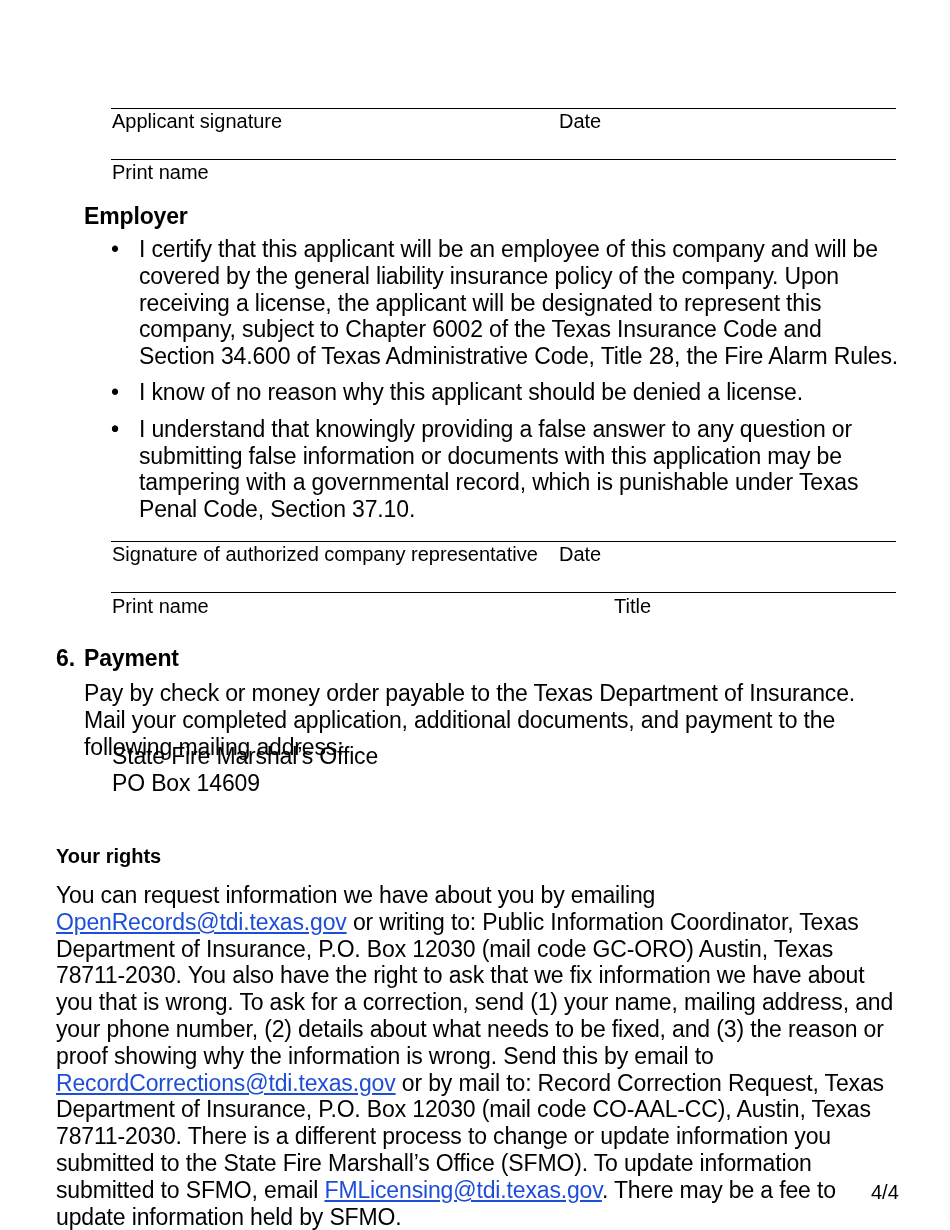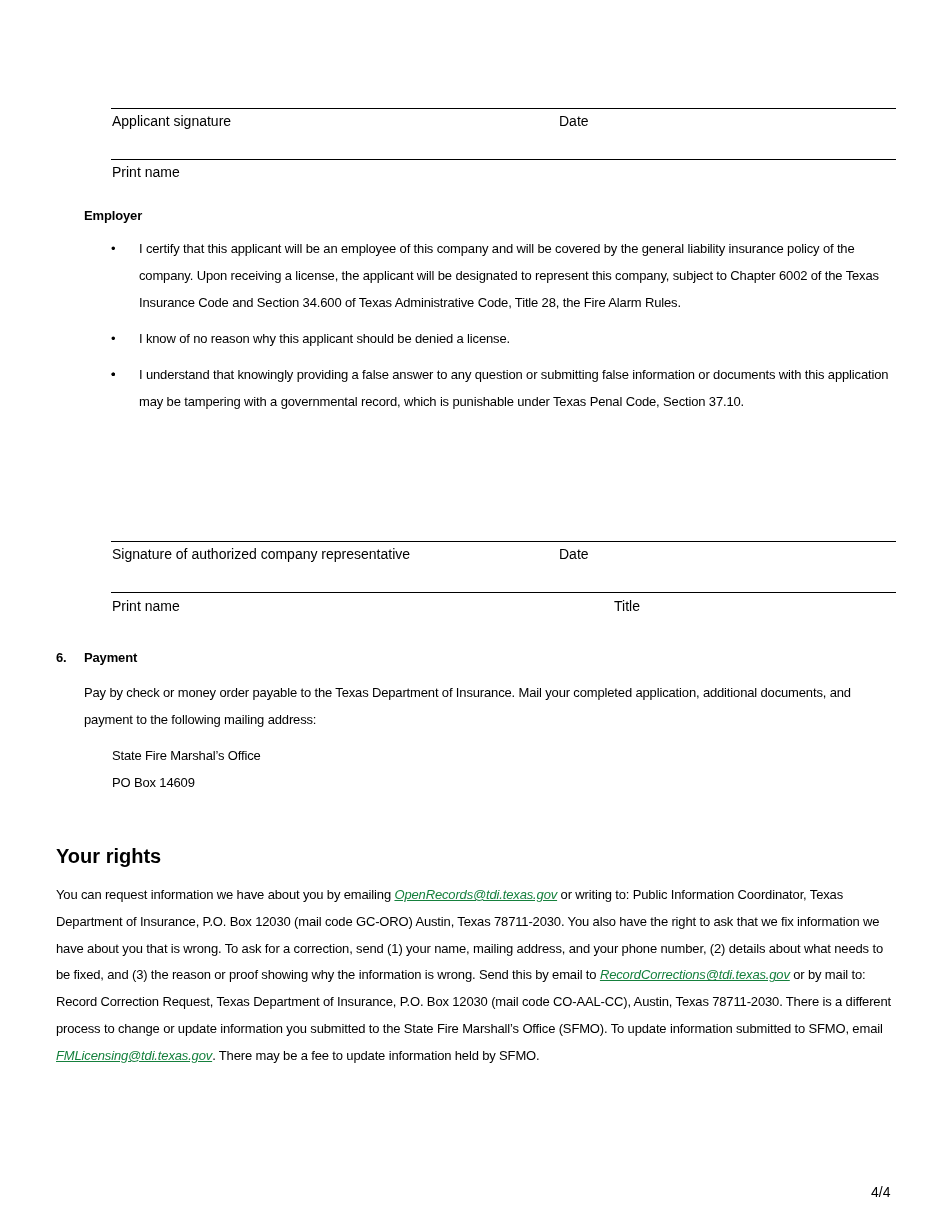--- a/index.html
+++ b/index.html
@@ -3,27 +3,27 @@
 <meta charset="utf-8">
 <style>
   html, body { margin: 0; padding: 0; background: #ffffff; }
   body {
     width: 950px; height: 1230px; position: relative; overflow: hidden;
     font-family: "Liberation Sans", "DejaVu Sans", sans-serif;
     color: #000000;
   }
   .abs { position: absolute; }
   .rule { position: absolute; height: 0; border-top: 1.3px solid #000; }
-  .small { font-size: 14px; line-height: 16px; }
-  .body-text { font-size: 13px; line-height: 26.8px; letter-spacing: -0.15px; }
+  .small { font-size: 20px; line-height: 16px; }
+  .body-text { font-size: 23px; line-height: 26.8px; letter-spacing: -0.15px; }
   .bold { font-weight: bold; }
   .bullet-list { position: absolute; left: 111px; width: 790px; margin: 0; padding: 0; list-style: none; }
   .bullet-list li { position: relative; padding-left: 28px; margin-bottom: 9.5px; }
   .bullet-dot { position: absolute; left: 0; top: 0; }
-  a.link { color: #15803d; text-decoration: underline; font-style: italic; }
+  a.link { color: #1d4ed8; text-decoration: underline; }
   h2.heading { margin: 0; font-size: 20px; font-weight: bold; }
 </style>
 </head>
 <body>
 
 <div class="rule" style="left:111px; top:108px; width:785px;"></div>
 <span class="abs small" style="left:112px; top:113px;">Applicant signature</span>
 <span class="abs small" style="left:559px; top:113px;">Date</span>
 <div class="rule" style="left:111px; top:159px; width:785px;"></div>
 <span class="abs small" style="left:112px; top:164px;">Print name</span>

